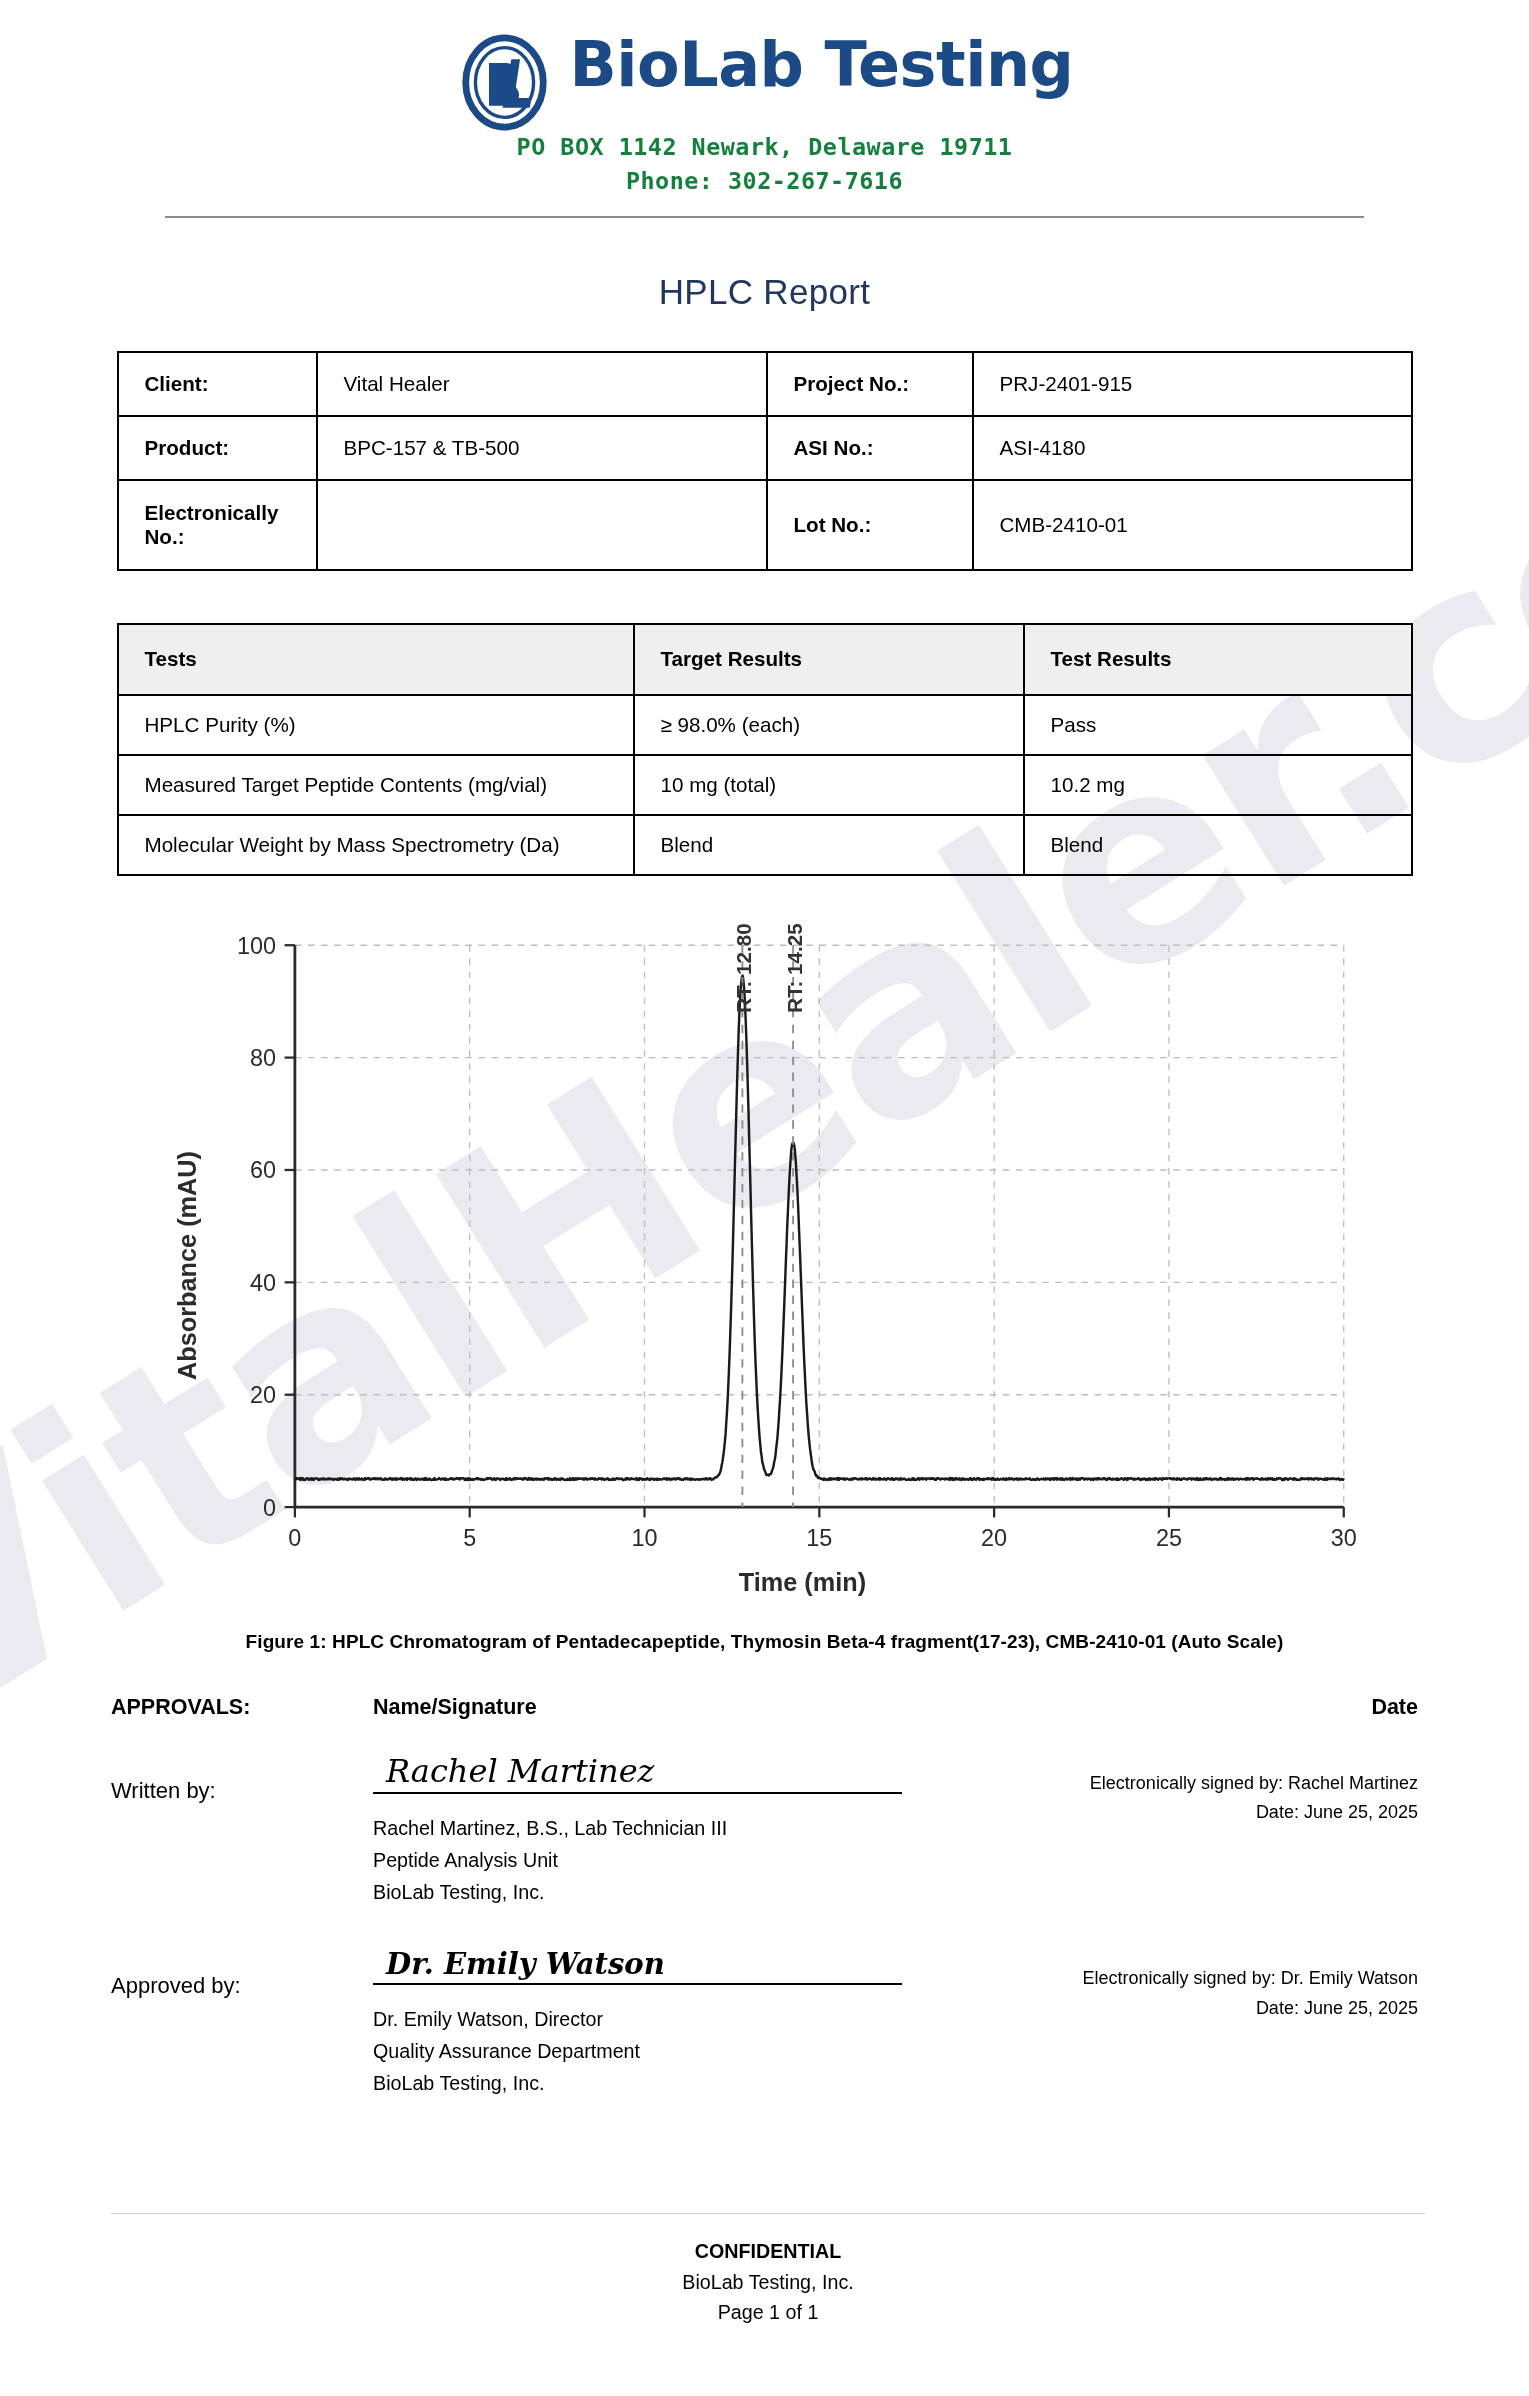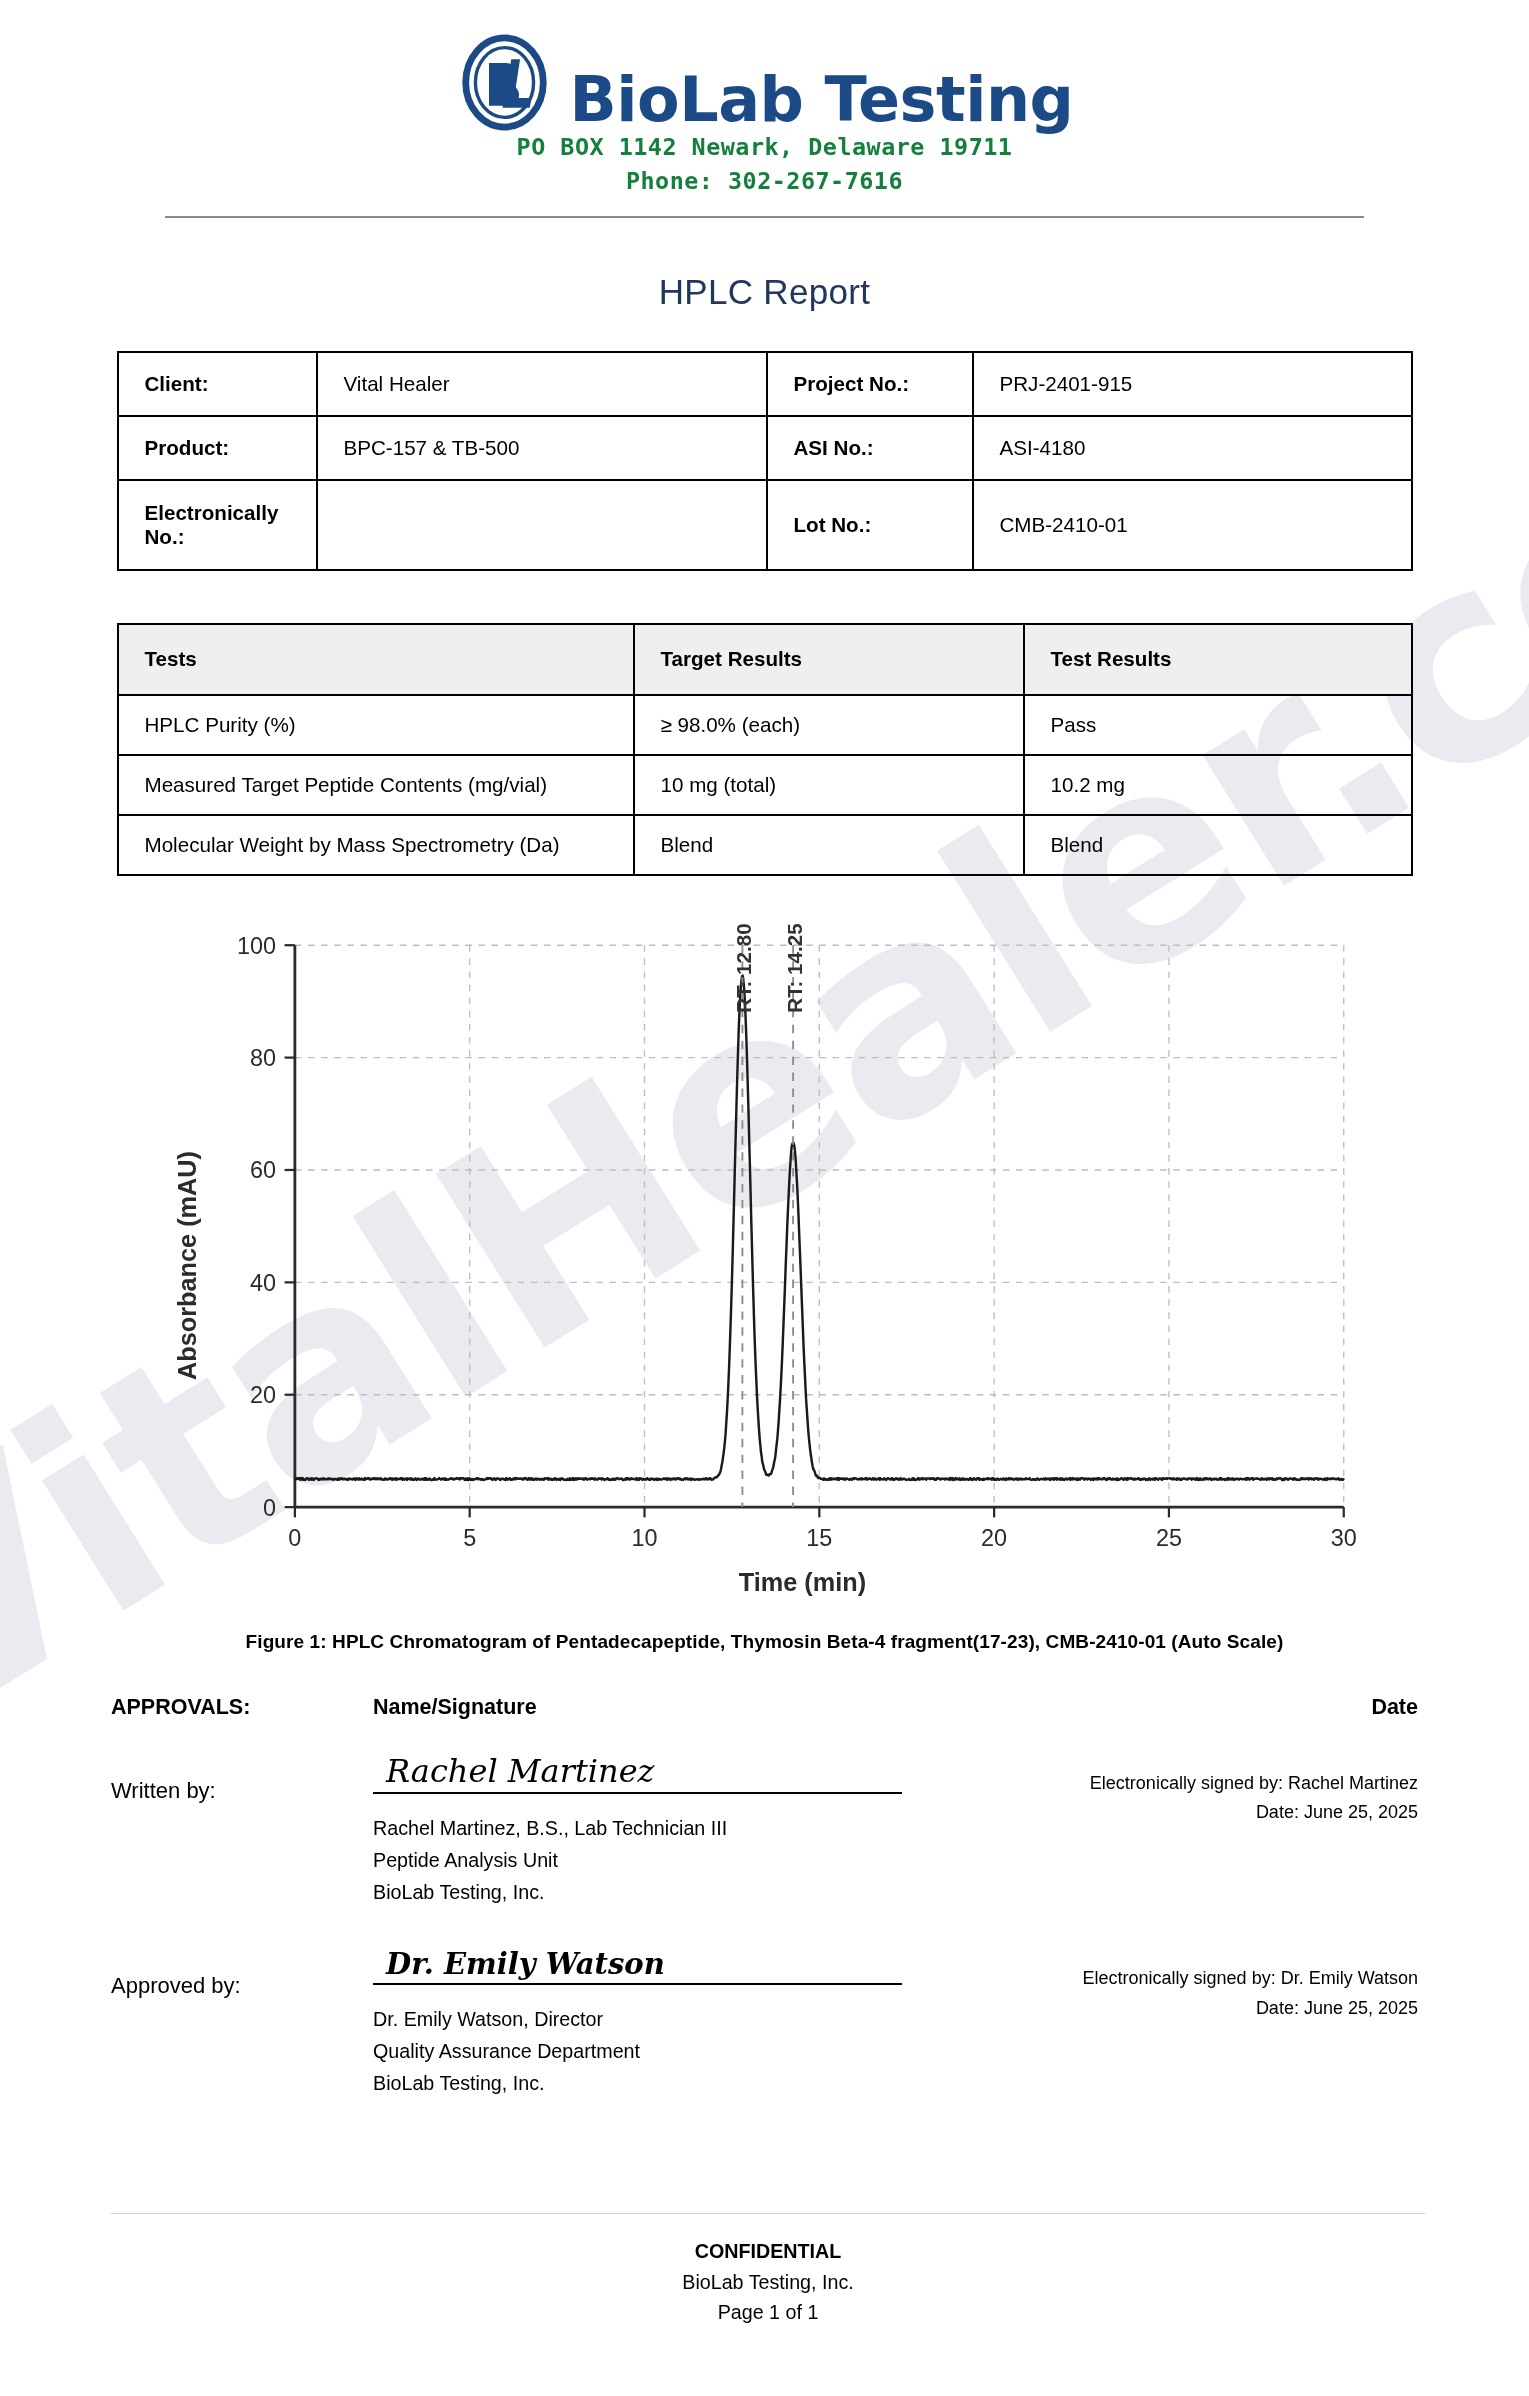--- a/index.html
+++ b/index.html
@@ -31,21 +31,21 @@
     white-space:nowrap;
     transform:rotate(-32deg);
     transform-origin:left bottom;
     -webkit-font-smoothing:antialiased;
   }
 
   #page{ position:relative; z-index:2; width:1529px; height:2397px; }
 
   
   #letterhead{ padding-top:34px; text-align:center; }
-  #logo-row{ display:flex; justify-content:center; align-items:flex-end; gap:17px; }
+  #logo-row{ display:flex; justify-content:center; align-items:flex-start; gap:17px; }
   #logo-mark{ width:97px; height:97px; flex:0 0 auto; }
   #company-name{
     font-family:"DejaVu Sans", sans-serif;
     font-weight:bold;
     font-size:62px;
     color:#1b4a86;
     letter-spacing:-0.5px;
     line-height:1;
   }
   .addr-line{

